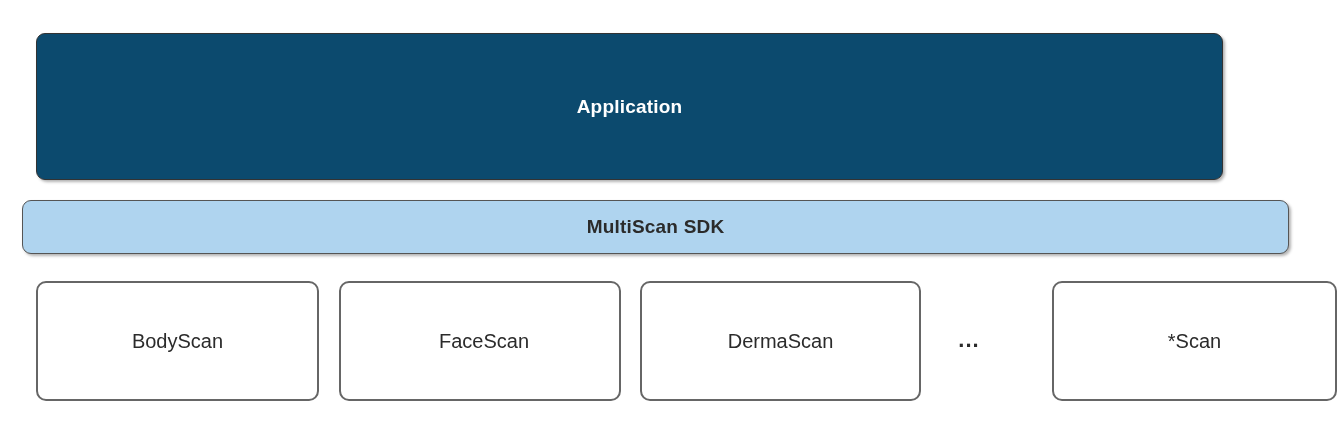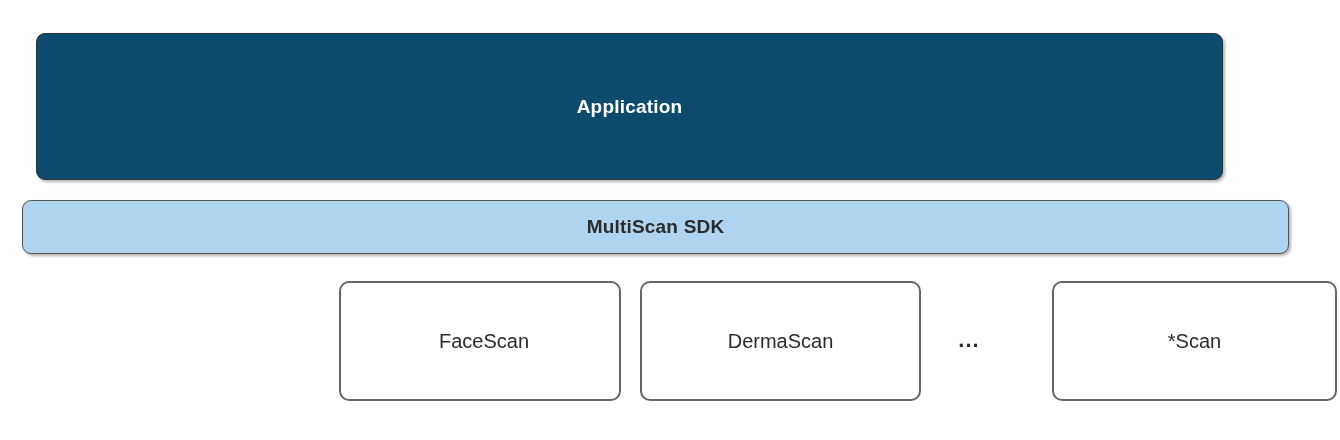--- a/index.html
+++ b/index.html
@@ -103,20 +103,23 @@
 <div id="canvas">
 
   <div class="box" id="application-box">
     <span id="application-label">Application</span>
   </div>
 
   <div class="box" id="sdk-bar">
     <span id="sdk-label">MultiScan SDK</span>
   </div>
 
+  <div class="box module-box" id="module-bodyscan">
+    <span class="module-label">BodyScan</span>
+  </div>
 
   <div class="box module-box" id="module-facescan">
     <span class="module-label">FaceScan</span>
   </div>
 
   <div class="box module-box" id="module-dermascan">
     <span class="module-label">DermaScan</span>
   </div>
 
   <div id="ellipsis">...</div>

